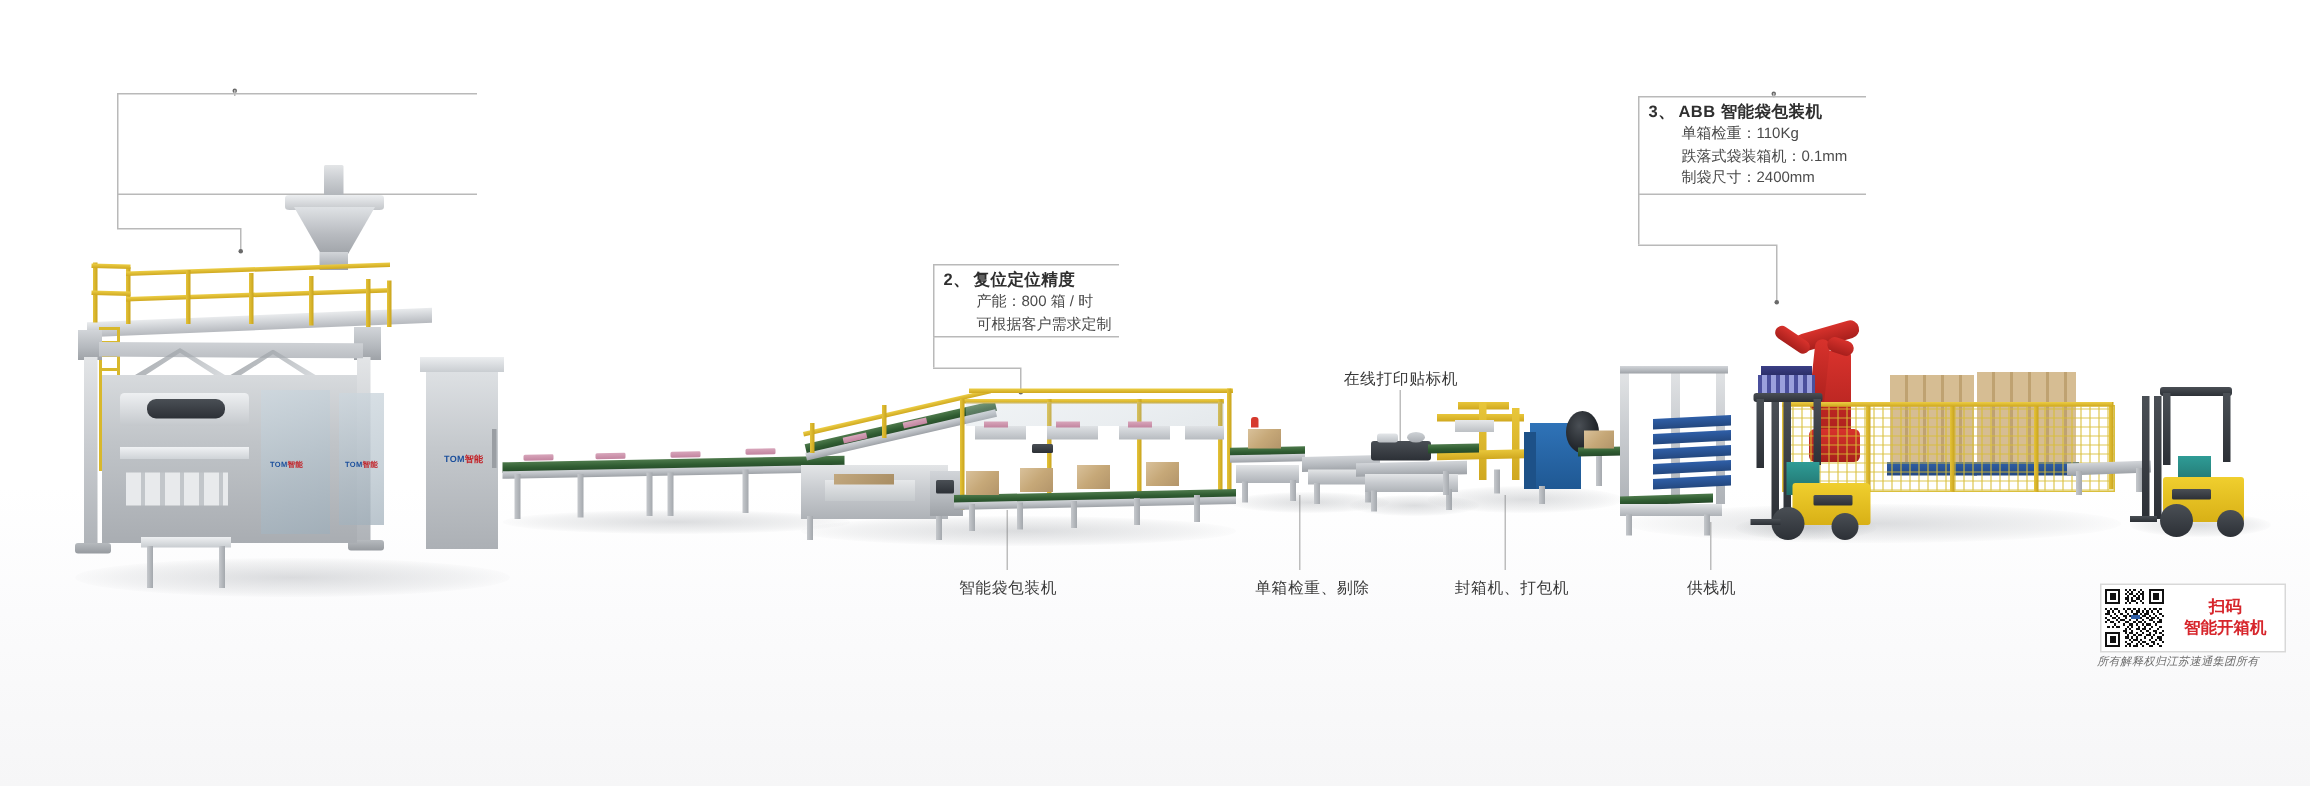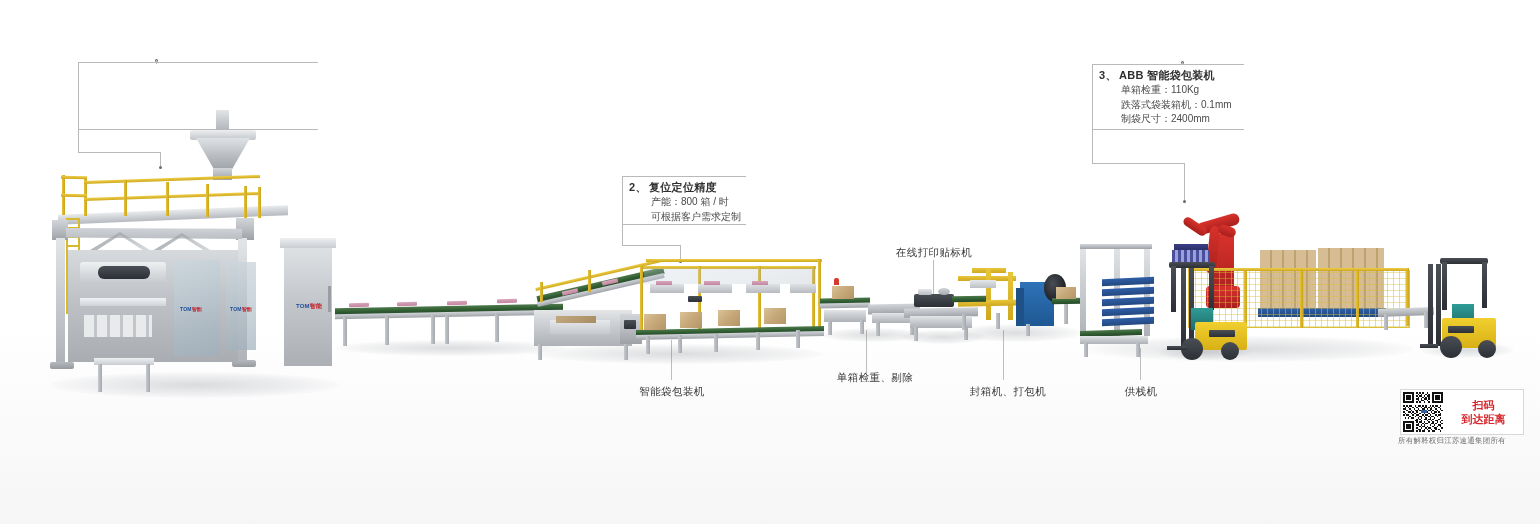--- a/index.html
+++ b/index.html
@@ -28,21 +28,21 @@
   .blabel{position:absolute;font-size:10.5px;color:#3a3a3a;white-space:nowrap;
           letter-spacing:.4px;text-align:center;}
   .tick{position:absolute;width:1px;background:#bdbdbd;}
 
   
   .qrpanel{position:absolute;left:1400px;top:389px;width:122px;height:44px;
            border:1px solid #d8d8d8;background:#fff;display:flex;align-items:center;}
   .qrimg{width:42px;height:42px;margin:0 0 0 1px;position:relative;background:#fff;}
   .qrtxt{flex:1;text-align:center;color:#d7262c;font-size:11px;font-weight:bold;line-height:14px;}
   .copyright{position:absolute;left:1398px;top:436px;font-size:7.5px;color:#6e6e6e;
-             letter-spacing:.2px;white-space:nowrap;}
+             letter-spacing:.2px;white-space:nowrap;font-style:italic;}
 
   
   .m{position:absolute;}
   .floorshadow{position:absolute;border-radius:50%;
      background:radial-gradient(ellipse at center,rgba(120,125,132,.26) 0%,rgba(140,145,150,.10) 55%,rgba(255,255,255,0) 75%);}
 
   
   .steel{background:linear-gradient(180deg,#e3e5e7 0%,#c9ccd0 45%,#aeb2b7 100%);}
   .steel2{background:linear-gradient(180deg,#d2d5d9 0%,#b4b8bd 60%,#9ea2a7 100%);}
   .steeldk{background:linear-gradient(180deg,#b6babe 0%,#969a9f 100%);}
@@ -127,21 +127,21 @@
     <div class="dot" style="left:1183px;top:200px;"></div>
   </div>
 
   <div class="blabel" style="left:886px;top:246px;width:96px;">在线打印贴标机</div>
   <div class="tick" style="left:933px;top:260px;height:34px;"></div>
 
   <div class="tick" style="left:671px;top:340px;height:40px;"></div>
   <div class="blabel" style="left:620px;top:385px;width:104px;">智能袋包装机</div>
 
   <div class="tick" style="left:866px;top:330px;height:50px;"></div>
-  <div class="blabel" style="left:815px;top:371px;width:120px;">单箱检重、剔除</div>
+  <div class="blabel" style="left:815px;top:385px;width:120px;">单箱检重、剔除</div>
 
   <div class="tick" style="left:1003px;top:330px;height:50px;"></div>
   <div class="blabel" style="left:948px;top:385px;width:120px;">封箱机、打包机</div>
 
   <div class="tick" style="left:1140px;top:348px;height:32px;"></div>
   <div class="blabel" style="left:1100px;top:385px;width:82px;">供栈机</div>
 
   <div class="m" style="left:40px;top:110px;width:310px;height:290px;">
     <div class="floorshadow" style="left:10px;top:262px;width:290px;height:26px;"></div>
 
@@ -625,18 +625,18 @@
             <rect x="21" y="27" width="2" height="1"></rect>
             <rect x="26" y="27" width="1" height="1"></rect>
         </g>
         <g fill="#2f5fa8">
           <rect x="13" y="13" width="4" height="2"></rect>
         </g>
       </svg>
     </div>
     <div class="qrtxt">
       <div>扫码</div>
-      <div>到达距离</div>
+      <div>智能开箱机</div>
     </div>
   </div>
   <div class="copyright">所有解释权归江苏速通集团所有</div>
 
 </div>
 
 </body></html>

